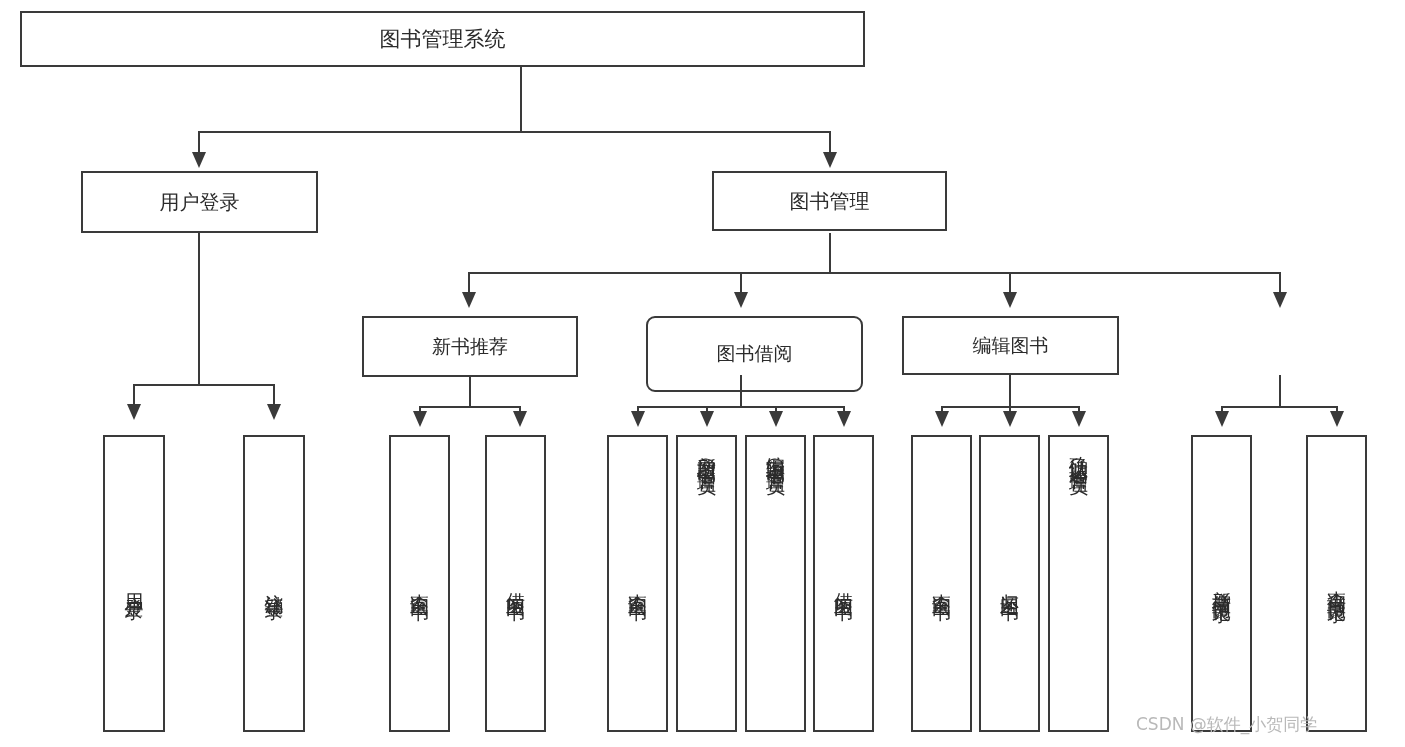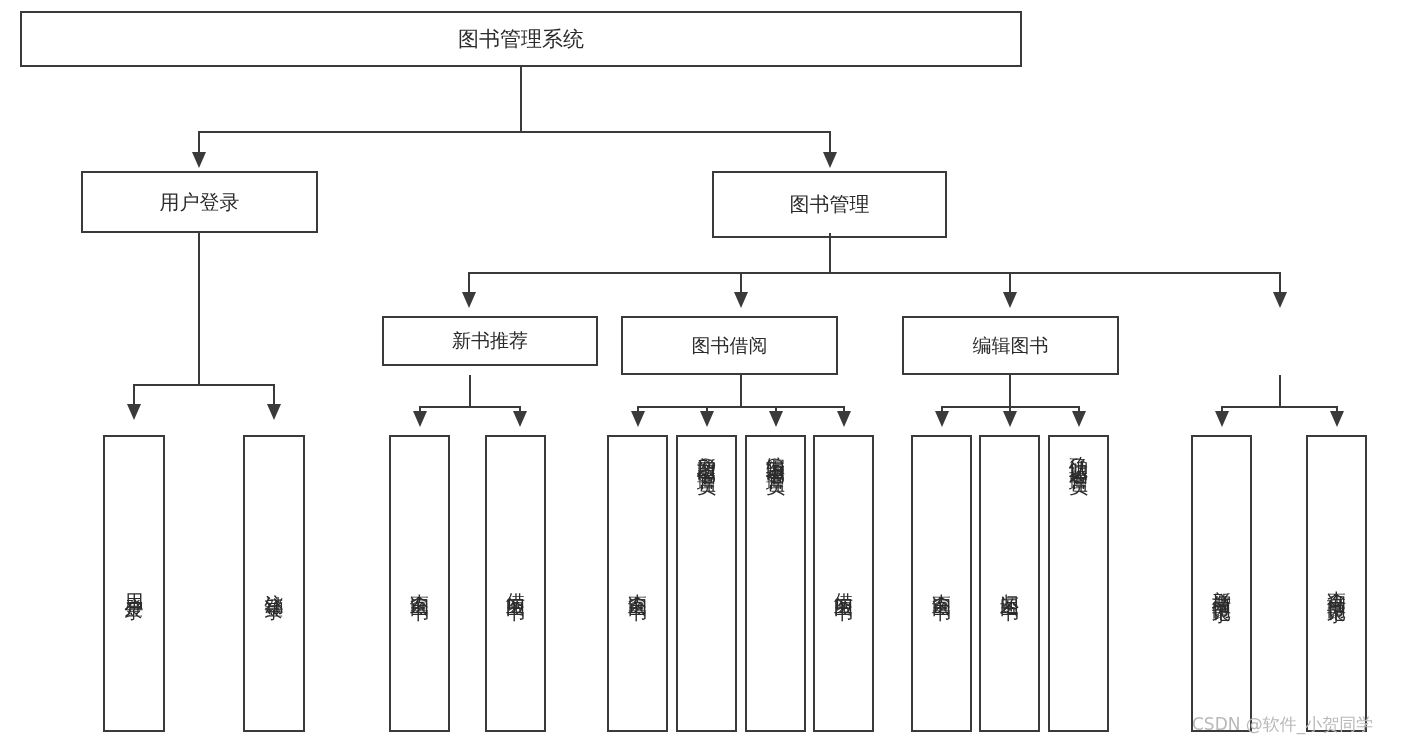--- a/index.html
+++ b/index.html
@@ -69,36 +69,36 @@
     font-size: 17px;
     white-space: nowrap;
     user-select: none;
   }
 </style>
 </head>
 <body>
 
 <div id="canvas">
 
-  <div class="node root" style="left:20px; top:11px; width:1002px; height:56px;">
+  <div class="node root" style="left:20px; top:11px; width:845px; height:56px;">
     <span>图书管理系统</span>
   </div>
 
   <div class="vline" style="left:520px; top:67px; height:65px;"></div>
   <div class="hline" style="left:198px; top:131px; width:633px;"></div>
   <div class="vline" style="left:198px; top:131px; height:22px;"></div>
   <div class="vline" style="left:829px; top:131px; height:22px;"></div>
   <div class="arrow" style="left:192px; top:152px;"></div>
   <div class="arrow" style="left:823px; top:152px;"></div>
 
   <div class="node level2" style="left:81px; top:171px; width:237px; height:62px;">
     <span>用户登录</span>
   </div>
 
-  <div class="node level2" style="left:712px; top:171px; width:235px; height:67px;">
+  <div class="node level2" style="left:712px; top:171px; width:235px; height:60px;">
     <span>图书管理</span>
   </div>
 
   <div class="vline" style="left:198px; top:233px; height:152px;"></div>
   <div class="hline" style="left:133px; top:384px; width:142px;"></div>
   <div class="vline" style="left:133px; top:384px; height:21px;"></div>
   <div class="vline" style="left:273px; top:384px; height:21px;"></div>
   <div class="arrow" style="left:127px; top:404px;"></div>
   <div class="arrow" style="left:267px; top:404px;"></div>
 
@@ -106,24 +106,24 @@
   <div class="hline" style="left:468px; top:272px; width:812px;"></div>
   <div class="vline" style="left:468px; top:272px; height:21px;"></div>
   <div class="vline" style="left:740px; top:272px; height:21px;"></div>
   <div class="vline" style="left:1009px; top:272px; height:21px;"></div>
   <div class="vline" style="left:1279px; top:272px; height:21px;"></div>
   <div class="arrow" style="left:462px; top:292px;"></div>
   <div class="arrow" style="left:734px; top:292px;"></div>
   <div class="arrow" style="left:1003px; top:292px;"></div>
   <div class="arrow" style="left:1273px; top:292px;"></div>
 
-  <div class="node level3" style="left:382px; top:316px; width:216px; height:50px;">
+  <div class="node level3" style="left:362px; top:316px; width:216px; height:61px;">
     <span>新书推荐</span>
   </div>
-  <div class="node level3" style="left:621px; top:316px; width:217px; height:59px;">
+  <div class="node level3" style="left:646px; top:316px; width:217px; height:76px;border-radius:9px;">
     <span>图书借阅</span>
   </div>
   <div class="node level3" style="left:902px; top:316px; width:217px; height:59px;">
     <span>编辑图书</span>
   </div>
 
   <div class="vline" style="left:469px; top:375px; height:32px;"></div>
   <div class="hline" style="left:419px; top:406px; width:102px;"></div>
   <div class="vline" style="left:419px; top:406px; height:6px;"></div>
   <div class="vline" style="left:519px; top:406px; height:6px;"></div>
@@ -194,15 +194,15 @@
     <span>确认归还（管理员）</span>
   </div>
 
   <div class="node leaf anchor-center" style="left:1191px; top:435px; width:61px; height:297px;">
     <span>新增借阅记录</span>
   </div>
   <div class="node leaf anchor-center" style="left:1306px; top:435px; width:61px; height:297px;">
     <span>查询借阅记录</span>
   </div>
 
-  <div id="watermark" style="left:1192px; top:713px;">CSDN @软件_小贺同学</div>
+  <div id="watermark" style="left:1136px; top:713px;">CSDN @软件_小贺同学</div>
 
 </div>
 
 </body></html>

